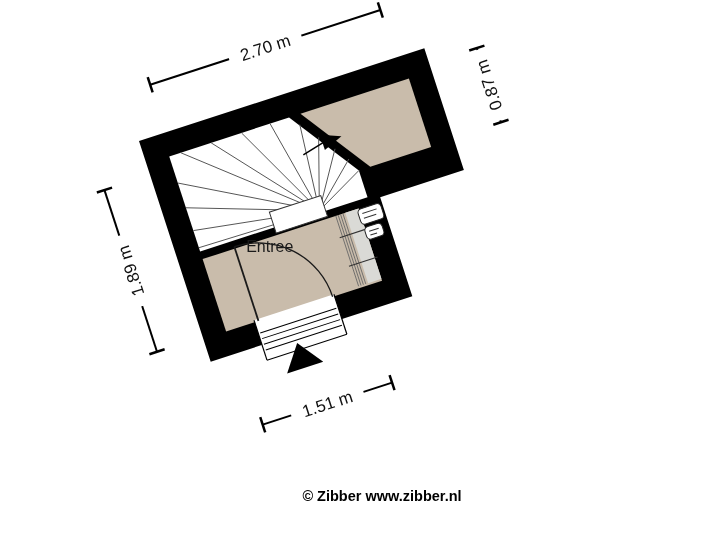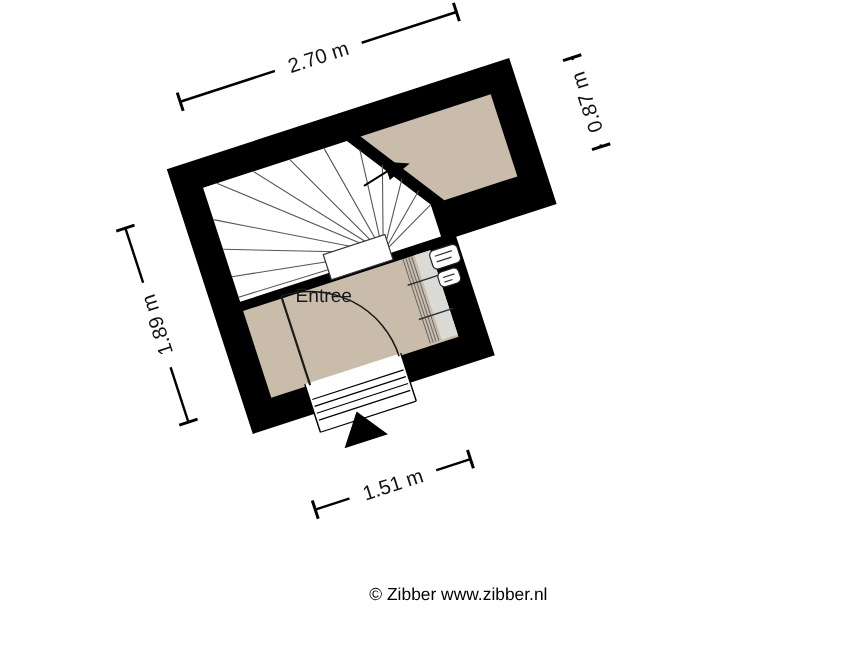--- a/index.html
+++ b/index.html
@@ -16,21 +16,21 @@
   .room-text{
     font-family:"Liberation Sans", sans-serif;
     font-size:16px;fill:#1a1a1a;
   }
   #footer{
     position:absolute;left:0;top:486px;width:720px;
     text-align:center;padding-left:44px;box-sizing:border-box;
     color:#000000;
   }
   #footer .line1{font-size:14.5px;font-weight:700;line-height:18px;}
-  #footer .line2{font-size:14.5px;font-weight:400;line-height:18px;margin-top:1px;}
+  #footer .line2{font-size:14.5px;font-weight:700;line-height:18px;margin-top:1px;}
 </style>
 </head>
 <body>
 
 <svg id="plan-svg" width="720" height="540" viewBox="0 0 720 540">
   <g transform="translate(139,141) rotate(-18)">
 
     <polygon points="0,0 300,0 300,128 212,128 212,232 0,232" fill="#000000"></polygon>
 
     <polygon points="24,24 150,24 200,96 200,124 24,124" fill="#ffffff"></polygon>

